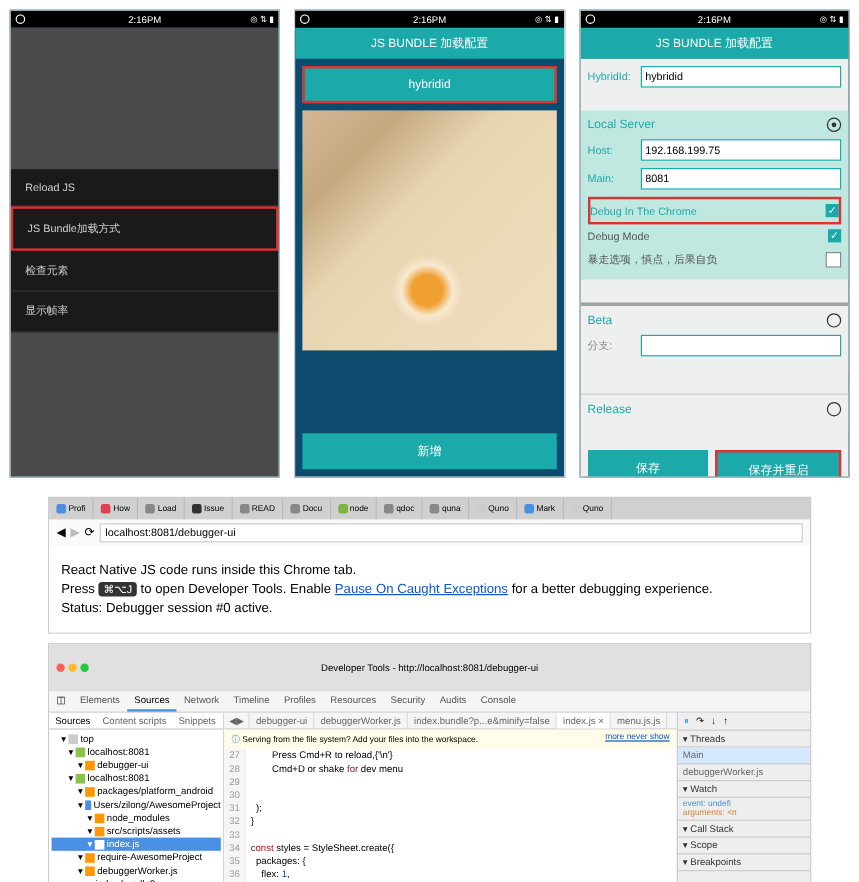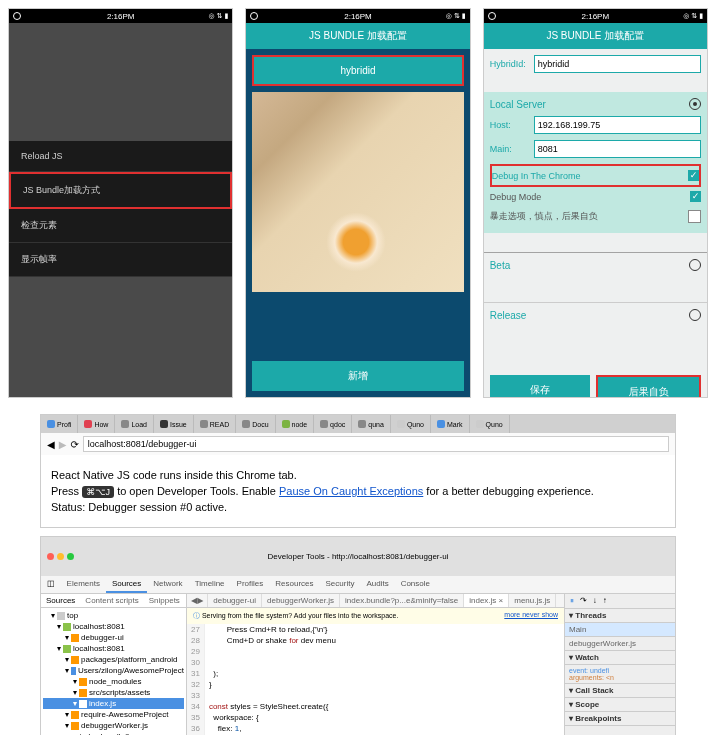--- a/index.html
+++ b/index.html
@@ -68,21 +68,21 @@
 .code{font-family:Liberation Sans, sans-serif;font-size:8px;display:flex}
 .gutter{background:#f5f5f5;color:#999;text-align:right;padding:0 4px;border-right:1px solid #eee}
 .gutter div{height:11px;line-height:11px}
 .src{padding:0 4px}
 .src div{height:11px;line-height:11px;white-space:pre}
 .kw{color:#a31515}
 .str{color:#0451a5}
 .attr{color:#800000}
 .dt-right{width:110px;background:#eee;border-left:1px solid #ccc;font-size:8px}
 .dt-right-sec{border-bottom:1px solid #ccc;padding:2px 4px;color:#666}
-.dt-right-sec .hdr{color:#333;font-weight:700}
+.dt-right-sec .hdr{color:#333;font-weight:400}
 </style>
 </head>
 <body>
 
 <div class="row">
 
   <div class="phone">
     <div class="statusbar">
       <span class="dot"></span>
       <span>2:16PM</span>
@@ -155,35 +155,39 @@
         </div>
         <div class="p3-chk">
           <span>Debug Mode</span>
           <span class="cb">✓</span>
         </div>
         <div class="p3-chk">
           <span>暴走选项，慎点，后果自负</span>
           <span class="cb off"></span>
         </div>
       </div>
-      <div class="p3-sec" style="background:#eef0f0;border-top:1px solid #a3a3a3">
+      <div class="p3-sec" style="background:#eef0f0;border-top:3px solid #a3a3a3">
         <div class="p3-sec-hdr">
           <span>Beta</span>
           <span class="radio"></span>
+        </div>
+        <div class="p3-row">
+          <label style="color:#888">分支:</label>
+          <input style="">
         </div>
       </div>
       <div class="p3-sec" style="background:#eef0f0;border-top:1px solid #ccc">
         <div class="p3-sec-hdr">
           <span>Release</span>
           <span class="radio"></span>
         </div>
       </div>
       <div class="p3-btn-row">
         <div class="p3-btn">保存</div>
-        <div class="p3-btn hl">后果自负</div>
+        <div class="p3-btn hl">保存并重启</div>
       </div>
     </div>
   </div>
 </div>
 
 <div class="browser">
   <div class="tabs">
     <div class="tab">
         <span class="ico" style="background:#4a90e2"></span>
         <span>Profi</span>
@@ -372,21 +376,21 @@
           </div>
         <div class="src" id="src">
             <div>        Press Cmd+R to reload,{'\n'}</div>
             <div>        Cmd+D or shake <span class="kw">for</span> dev menu</div>
             <div>      <span class="attr"></span></div>
             <div>    <span class="attr"></span></div>
             <div>  );</div>
             <div>}</div>
             <div></div>
             <div><span class="kw">const</span> styles = StyleSheet.create({</div>
-            <div>  workspace: {</div>
+            <div>  packages: {</div>
             <div>    flex: <span class="str">1</span>,</div>
             <div>    justifyContent: <span class="str">'center'</span>,</div>
           </div>
       </div>
     </div>
     <div class="dt-right">
       <div style="display:flex;border-bottom:1px solid #ccc;padding:2px">
         <span style="padding:0 3px;color:#4a90e2">⏸</span>
         <span style="padding:0 3px">↷</span>
         <span style="padding:0 3px">↓</span>

